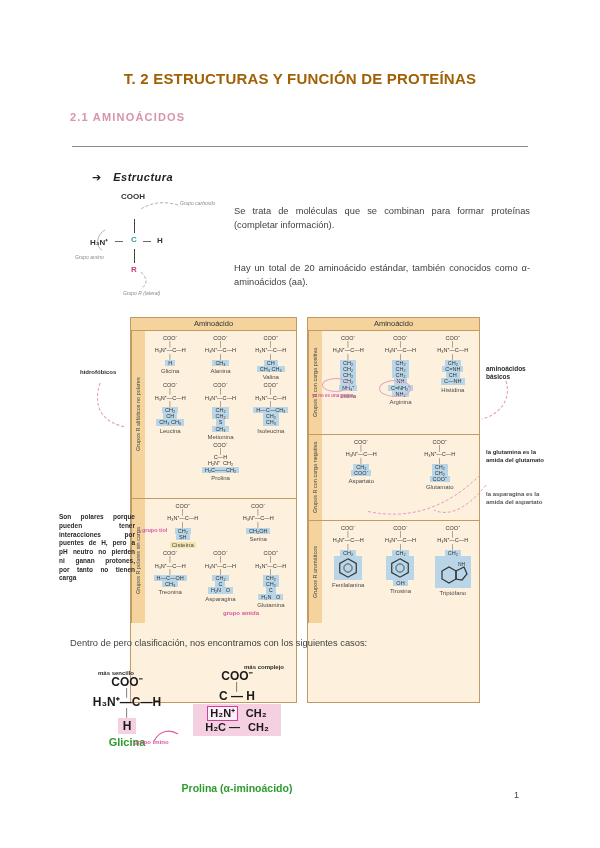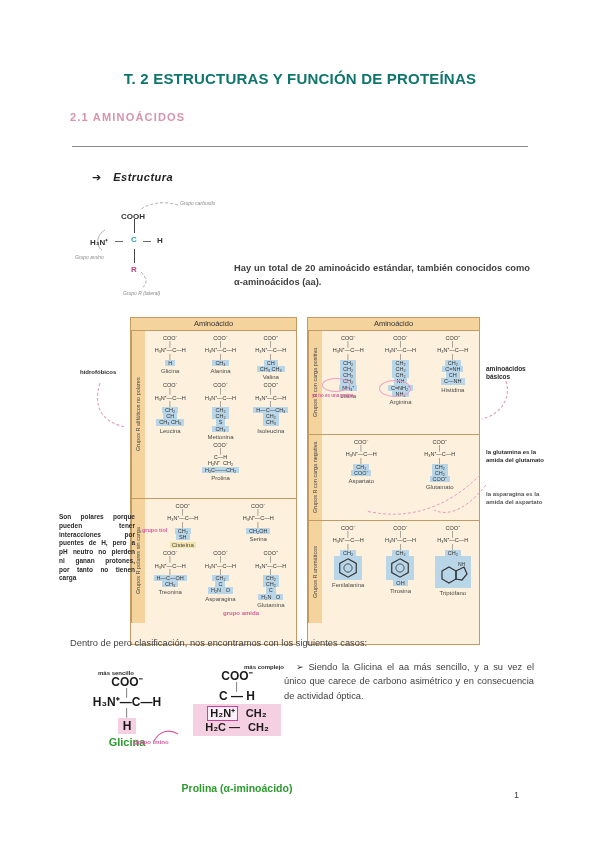--- a/index.html
+++ b/index.html
@@ -2,42 +2,42 @@
 <html><head>
 <meta charset="utf-8">
 <style>
   html,body{margin:0;padding:0;background:#e8e8e8;}
   .page{position:relative;width:600px;height:848px;margin:0 auto;background:#ffffff;
         font-family:"Liberation Sans",sans-serif;color:#3f3f3f;overflow:hidden;}
   .abs{position:absolute;}
 
   
   .title{top:70px;left:0;width:600px;text-align:center;font-size:15px;font-weight:bold;
-         color:#0f766e;letter-spacing:.2px;}
+         color:#a16207;letter-spacing:.2px;}
   .subtitle{top:111px;left:70px;font-size:11px;color:#d794ab;letter-spacing:1.2px;font-weight:bold;}
   .hrline{top:146px;left:72px;width:456px;border-top:1px solid #8a8a8a;height:0;}
 
   
   .est-heading{top:171px;left:92px;font-size:11px;color:#222;}
   .est-heading .word{font-style:italic;font-weight:bold;letter-spacing:.5px;margin-left:12px;}
   .para{font-size:9.3px;line-height:1.5;text-align:justify;color:#3f3f3f;}
   .para1{top:205px;left:234px;width:296px;}
-  .para2{top:262px;left:234px;width:296px;font-weight:bold;}
+  .para2{top:262px;left:234px;width:296px;}
 
   
   .est-diagram{top:192px;left:75px;width:155px;height:115px;font-size:8px;color:#333;}
   .est-diagram .atom{position:absolute;font-weight:bold;}
   .est-diagram .c-teal{color:#2e9aa8;}
   .est-diagram .r-pink{color:#c2417e;}
   .est-diagram .lbl{position:absolute;font-size:5px;color:#8a8a8a;font-style:italic;}
   .bond-v{position:absolute;width:0;border-left:1px solid #444;}
 
   
   .table-wrap{top:317px;left:0;width:600px;height:318px;}
-  .aa-panel{position:absolute;top:0;height:328px;background:#fdf0dc;border:1px solid #c49a64;box-sizing:border-box;}
+  .aa-panel{position:absolute;top:0;height:386px;background:#fdf0dc;border:1px solid #c49a64;box-sizing:border-box;}
   .aa-panel.left{left:130px;width:167px;}
   .aa-panel.right{left:307px;width:173px;}
   .panel-hd{height:12px;line-height:12px;background:#f4d49c;border-bottom:1px solid #c49a64;
             text-align:center;font-size:7.5px;color:#333;}
   .sec{display:flex;border-bottom:1px solid #c49a64;box-sizing:border-box;}
   .sec:last-child{border-bottom:none;}
   .side{width:13px;background:#f4d49c;border-right:1px solid #c49a64;writing-mode:vertical-rl;
         transform:rotate(180deg);font-size:5.5px;color:#444;text-align:center;line-height:12px;}
   .rows{flex:1;padding:2px 0;}
   .sec-0-0{height:168px;} .sec-0-1{height:124px;}
@@ -98,34 +98,35 @@
   <div class="abs est-heading">
     <span>➔</span><span class="word">Estructura</span>
   </div>
 
   <div class="abs est-diagram">
     <svg class="abs" style="left:0;top:0;" width="155" height="115">
       <path d="M103,13 C86,8 74,12 66,17" stroke="#9a9a9a" stroke-width="0.8" stroke-dasharray="3,2" fill="none"></path>
       <path d="M30,38 C22,42 20,54 27,58" stroke="#9a9a9a" stroke-width="0.8" fill="none"></path>
       <path d="M66,80 C73,87 72,92 67,96" stroke="#9a9a9a" stroke-width="0.8" stroke-dasharray="3,2" fill="none"></path>
     </svg>
-    <span class="atom" style="left:46px;top:20px;">COOH</span>
+    <span class="atom" style="left:46px;top:0;">COOH</span>
     <div class="bond-v" style="left:59px;top:27px;height:14px;"></div>
     <span class="atom" style="left:15px;top:44px;">H₃N⁺</span>
     <span class="atom" style="left:40px;top:44px;">—</span>
     <span class="atom c-teal" style="left:56px;top:43px;">C</span>
     <span class="atom" style="left:68px;top:44px;">—</span>
     <span class="atom" style="left:82px;top:44px;">H</span>
     <div class="bond-v" style="left:59px;top:57px;height:14px;"></div>
     <span class="atom r-pink" style="left:56px;top:73px;">R</span>
     <span class="lbl" style="left:105px;top:8px;">Grupo carboxilo</span>
     <span class="lbl" style="left:0px;top:62px;">Grupo amino</span>
     <span class="lbl" style="left:48px;top:98px;">Grupo R (lateral)</span>
   </div>
 
+  <div class="abs para para1">Se trata de moléculas que se combinan para formar proteínas (completar información).</div>
   <div class="abs para para2">Hay un total de 20 aminoácido estándar, también conocidos como α-aminoácidos (aa).</div>
 
   <div class="abs table-wrap">
 
     <div class="aa-panel left">
       <div class="panel-hd">Aminoácido</div>
       <div class="panel-body">
           <div class="sec sec-0-0">
             <div class="side">Grupos R alifáticos no polares</div>
             <div class="rows">
@@ -428,17 +429,16 @@
     </div>
     <div class="green-lbl" style="font-size:10.5px;margin-top:46px;">Prolina (α-iminoácido)</div>
   </div>
 
   <div class="abs pink-note note-imino">grupo imino</div>
   <svg class="abs imino-arrow" width="28" height="18">
     <path d="M2,15 C8,4 18,3 26,8" stroke="#d65ba1" stroke-width="1.2" fill="none"></path>
   </svg>
 
   <div class="abs bullets">
-    <p>➢  Siendo la Glicina el aa más sencillo, y a su vez el único que carece de carbono asimétrico y en consecuencia de actividad óptica.</p>
   </div>
 
   <div class="abs pagenum">1</div>
 </div>
 
 </body></html>

